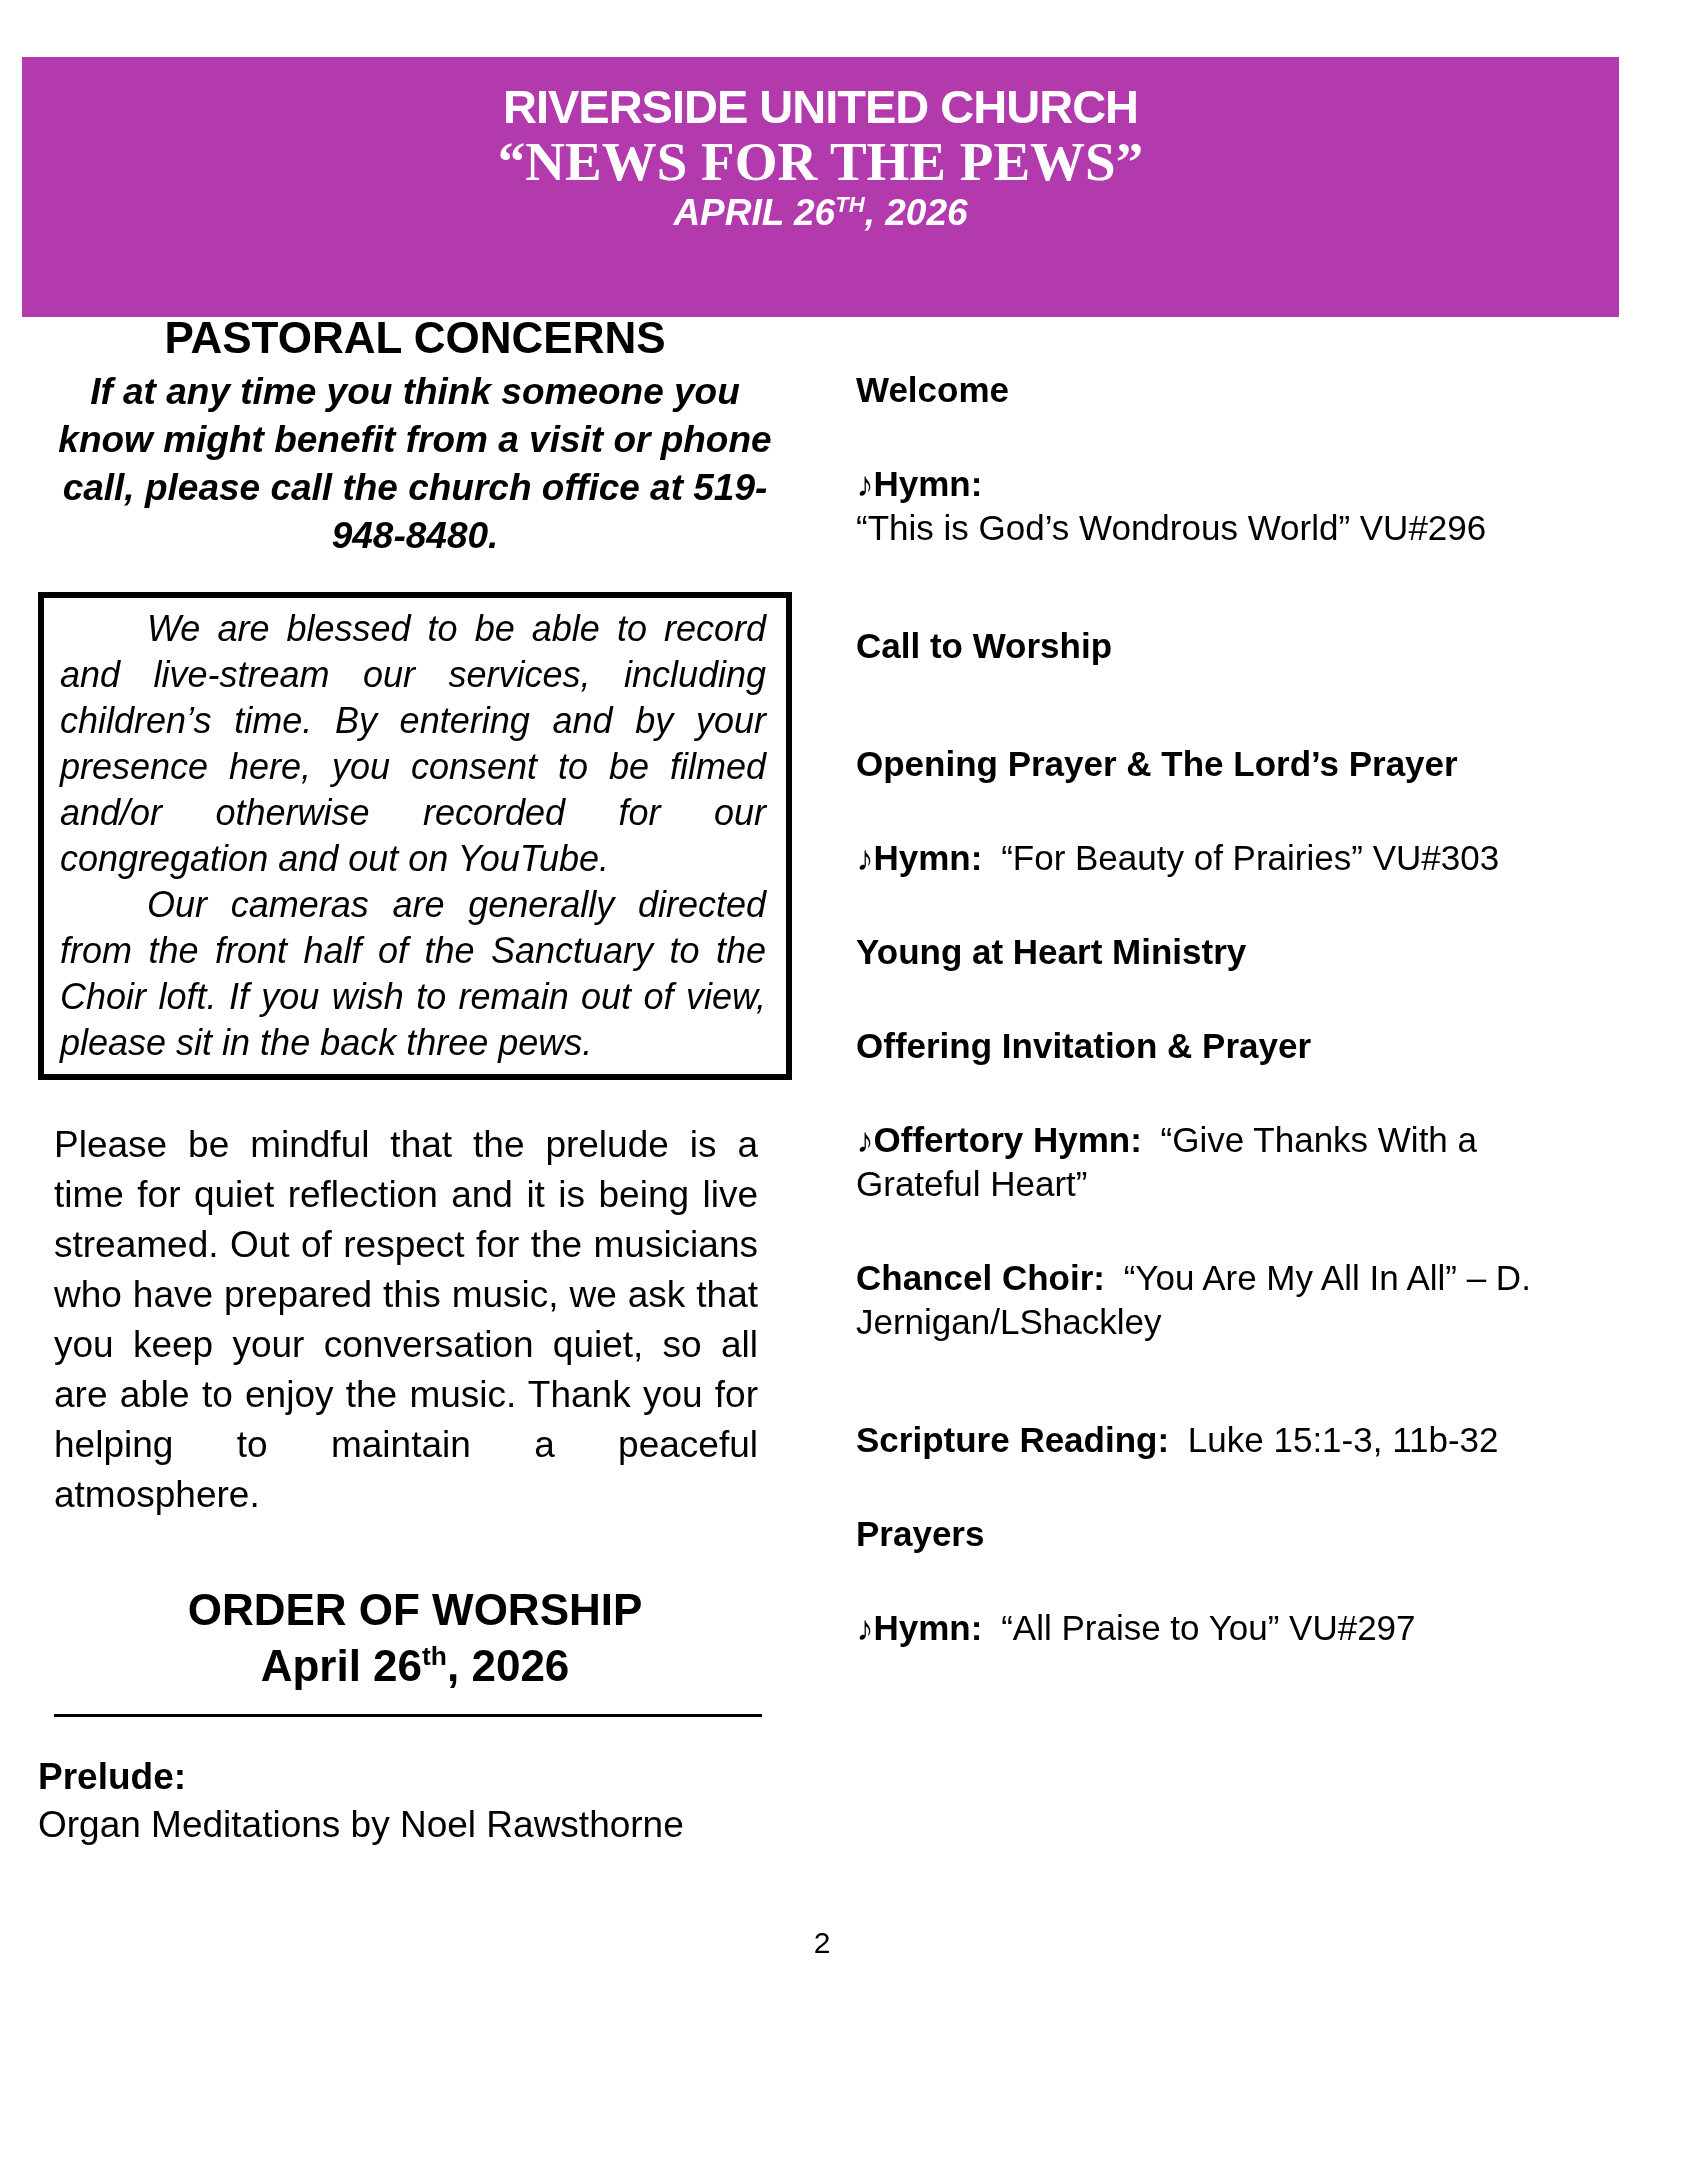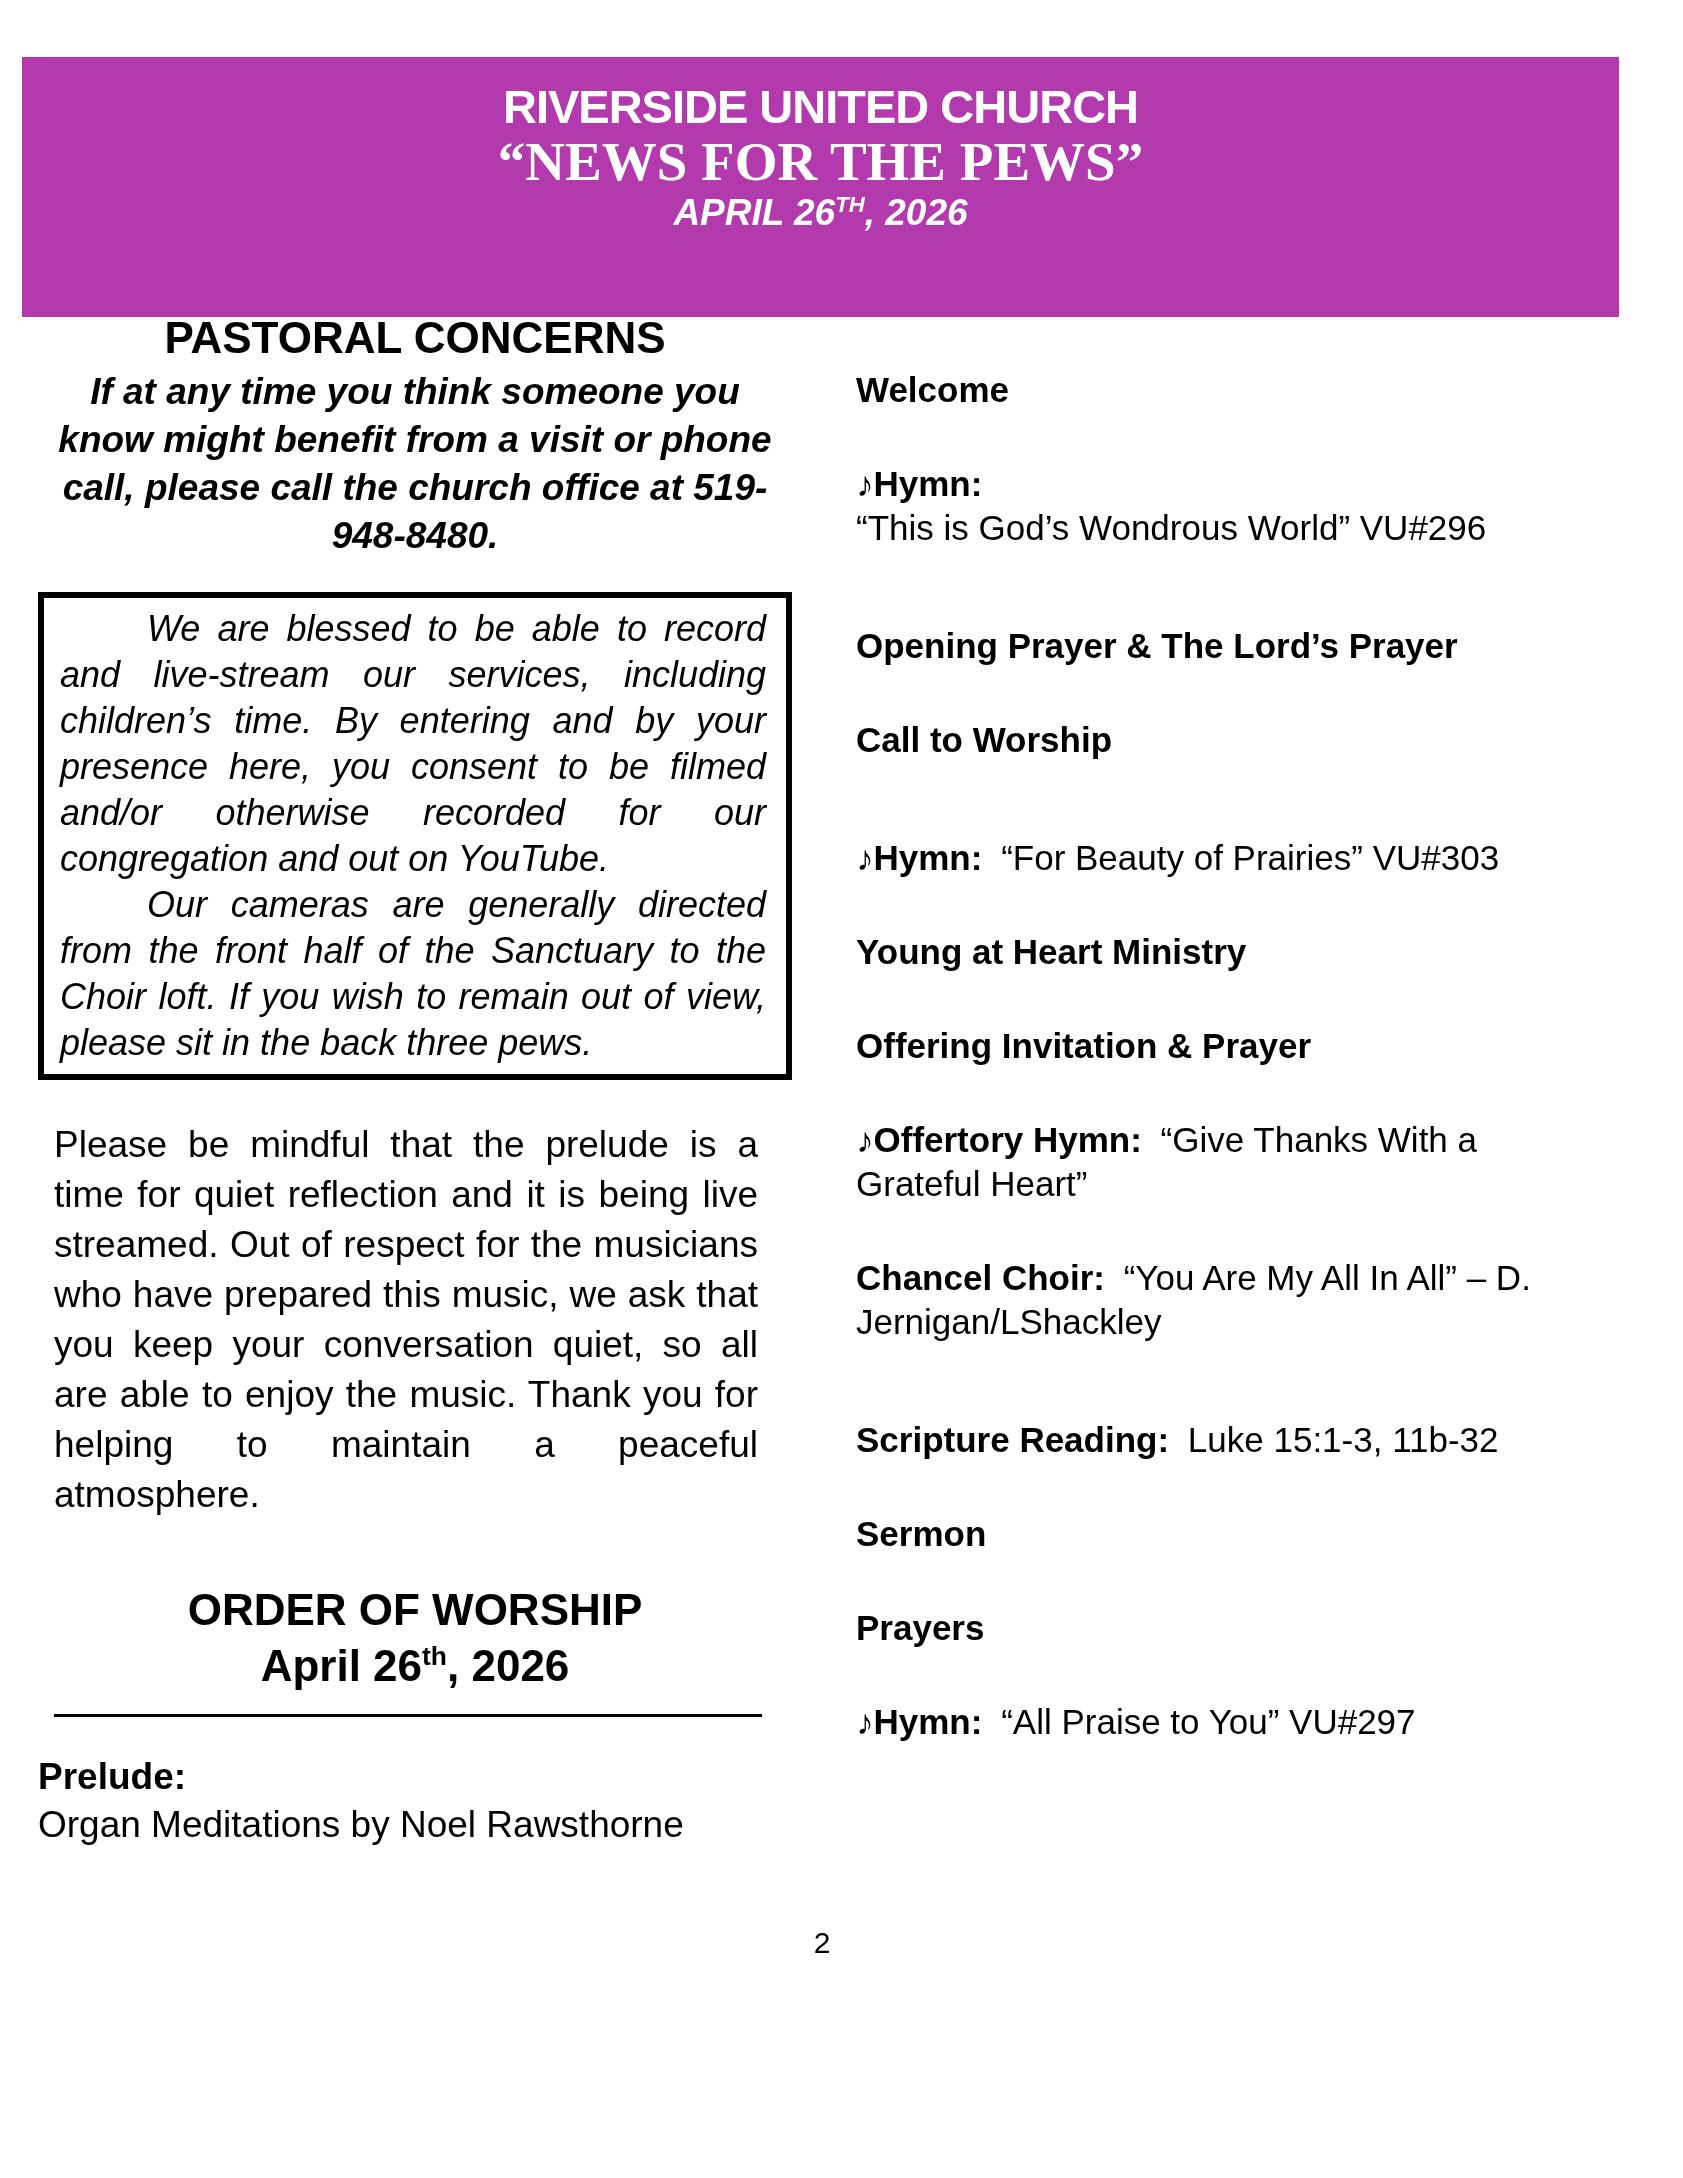--- a/index.html
+++ b/index.html
@@ -106,26 +106,26 @@
     <div class="order-item">
       <span class="oi-label">Welcome</span>
     </div>
 
 
     <div class="order-item stacked mb-lg">
       <span class="oi-note">♪</span><span class="oi-label">Hymn:</span>
       <span class="oi-detail">“This is God’s Wondrous World” VU#296</span>
     </div>
 
+    <div class="order-item mb-lg">
+      <span class="oi-label">Call to Worship</span>
+    </div>
+
     <div class="order-item">
       <span class="oi-label">Opening Prayer &amp; The Lord’s Prayer</span>
-    </div>
-
-    <div class="order-item mb-lg">
-      <span class="oi-label">Call to Worship</span>
     </div>
 
     <div class="order-item">
       <span class="oi-note">♪</span><span class="oi-label">Hymn:</span>
       <span class="oi-detail">“For Beauty of Prairies” VU#303</span>
     </div>
 
     <div class="order-item">
       <span class="oi-label">Young at Heart Ministry</span>
     </div>
@@ -142,23 +142,20 @@
     <div class="order-item mb-lg">
       <span class="oi-label">Chancel Choir:</span>
       <span class="oi-detail">“You Are My All In All” – D. Jernigan/LShackley</span>
     </div>
 
     <div class="order-item">
       <span class="oi-label">Scripture Reading:</span>
       <span class="oi-detail">Luke 15:1-3, 11b-32</span>
     </div>
 
-    <div class="order-item">
-      <span class="oi-label">Sermon</span>
-    </div>
 
     <div class="order-item">
       <span class="oi-label">Prayers</span>
     </div>
 
     <div class="order-item">
       <span class="oi-note">♪</span><span class="oi-label">Hymn:</span>
       <span class="oi-detail">“All Praise to You” VU#297</span>
     </div>
 

